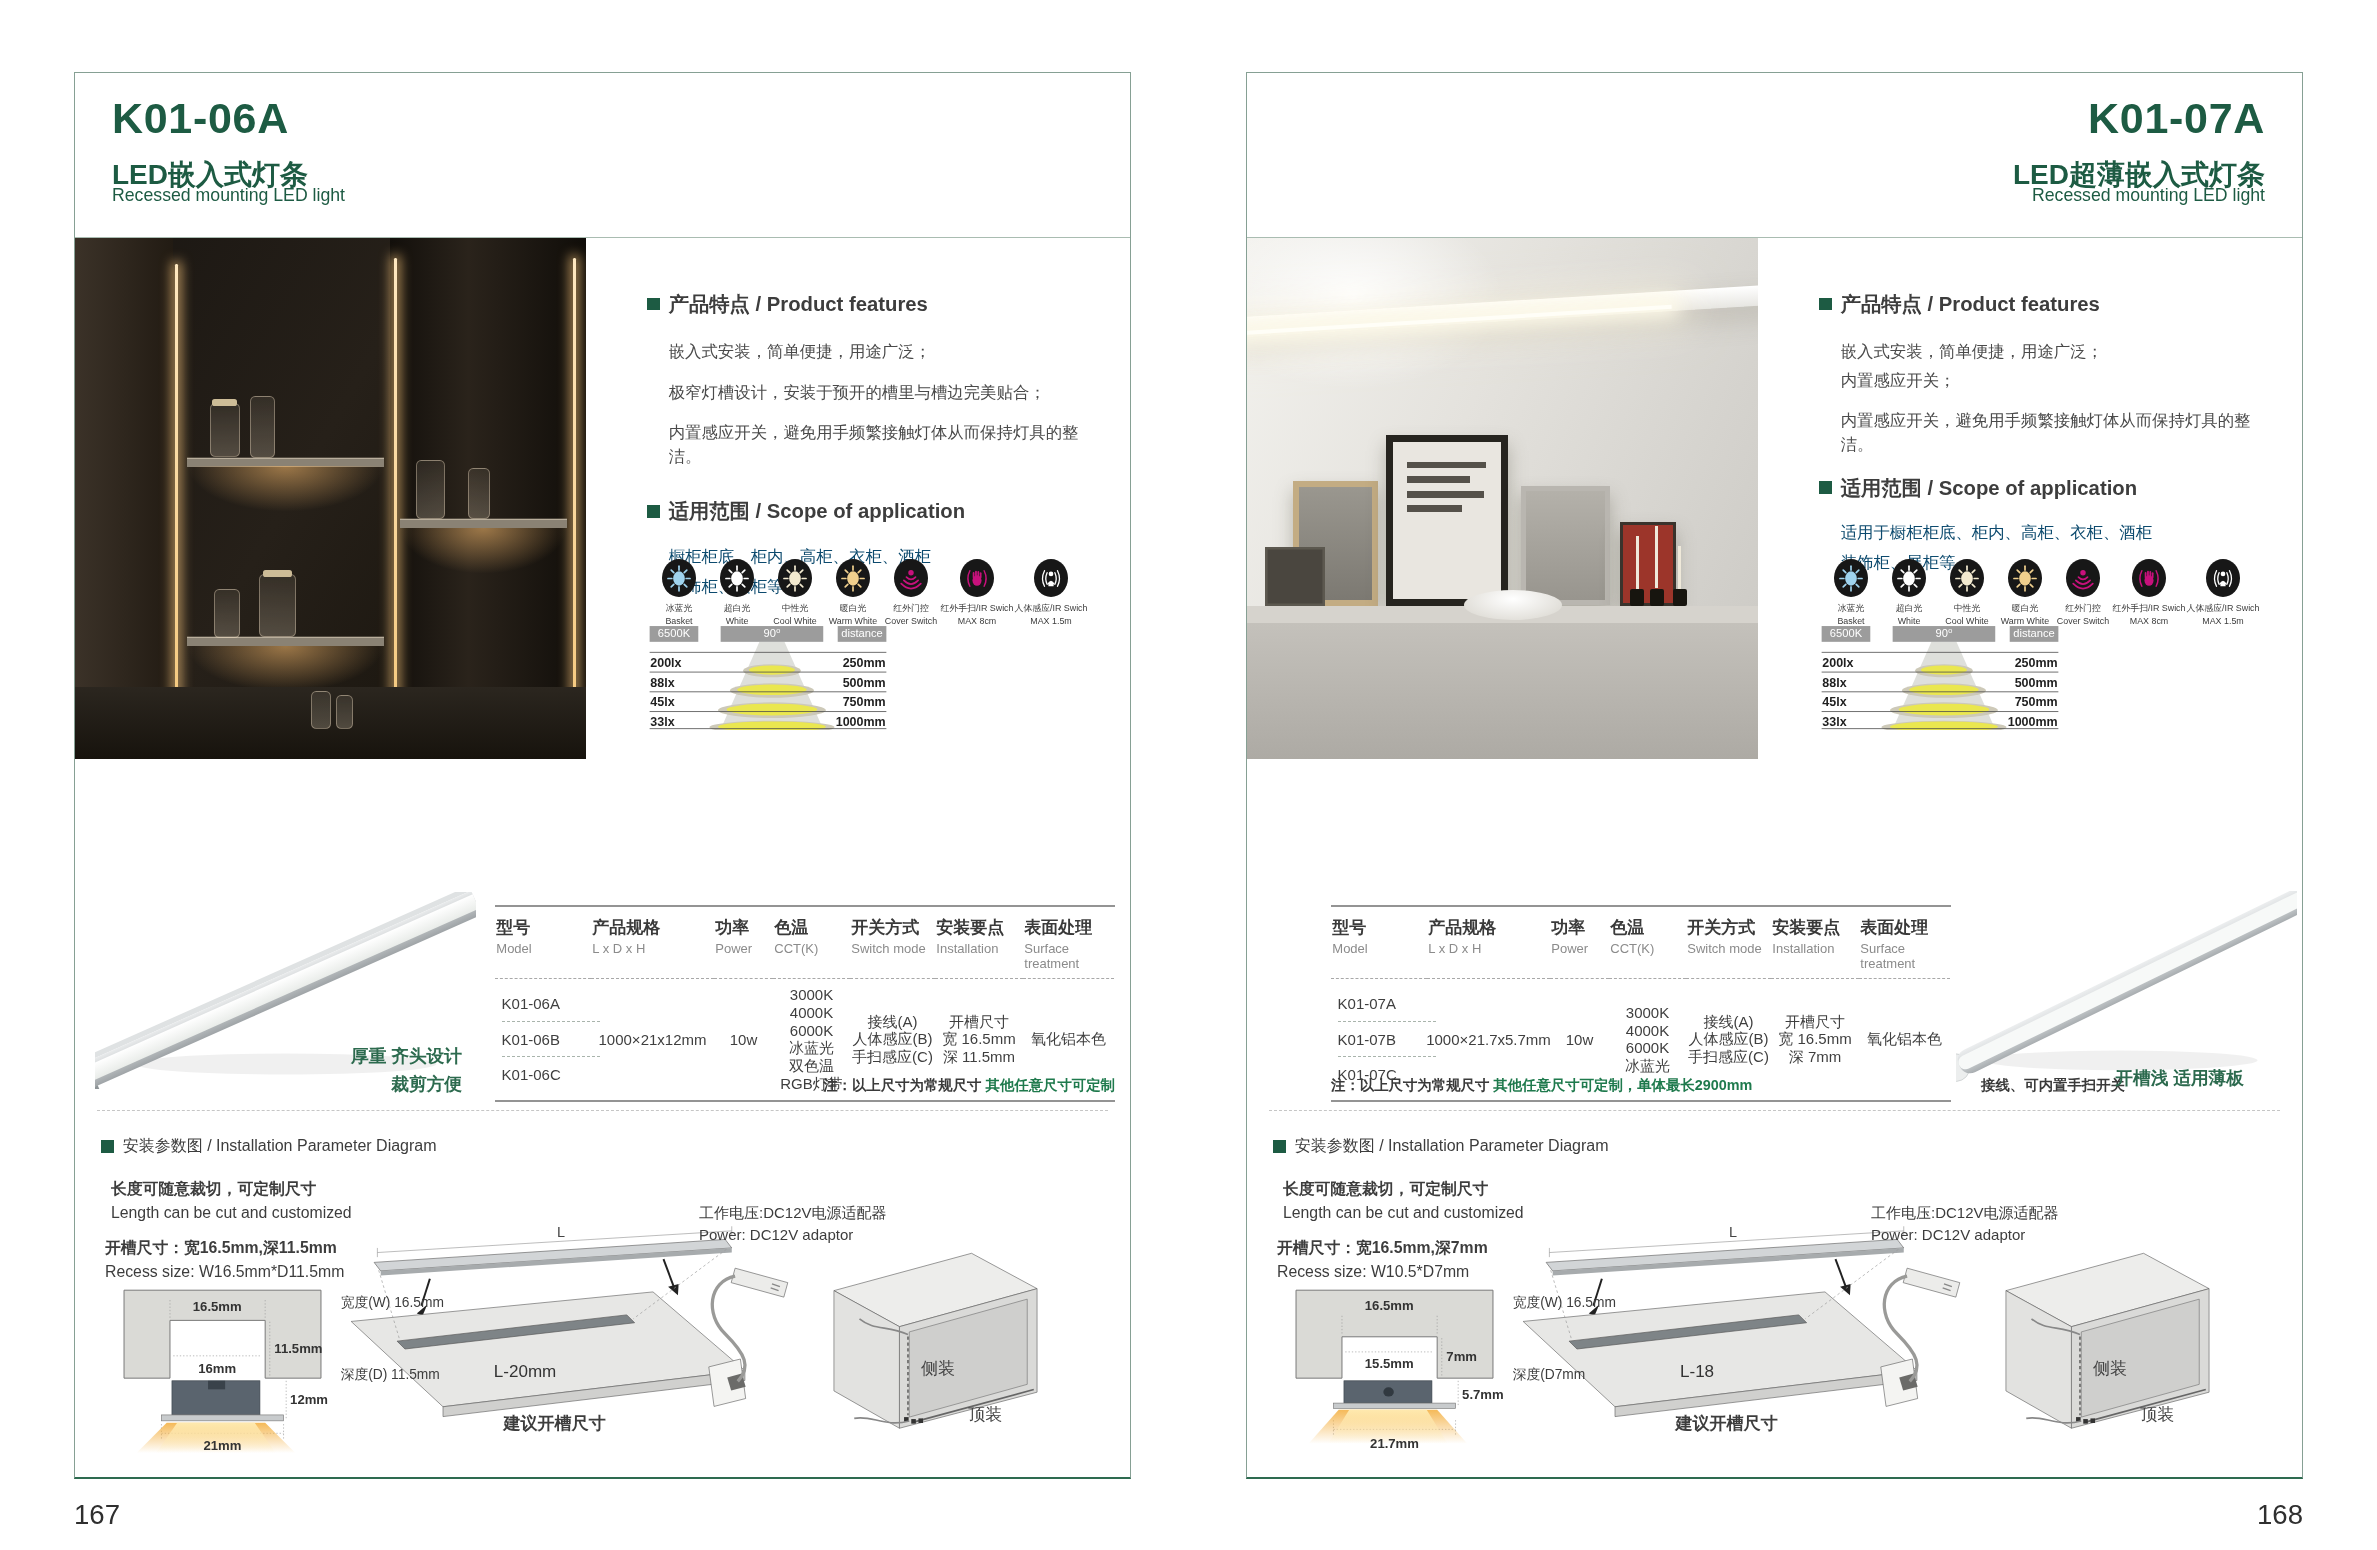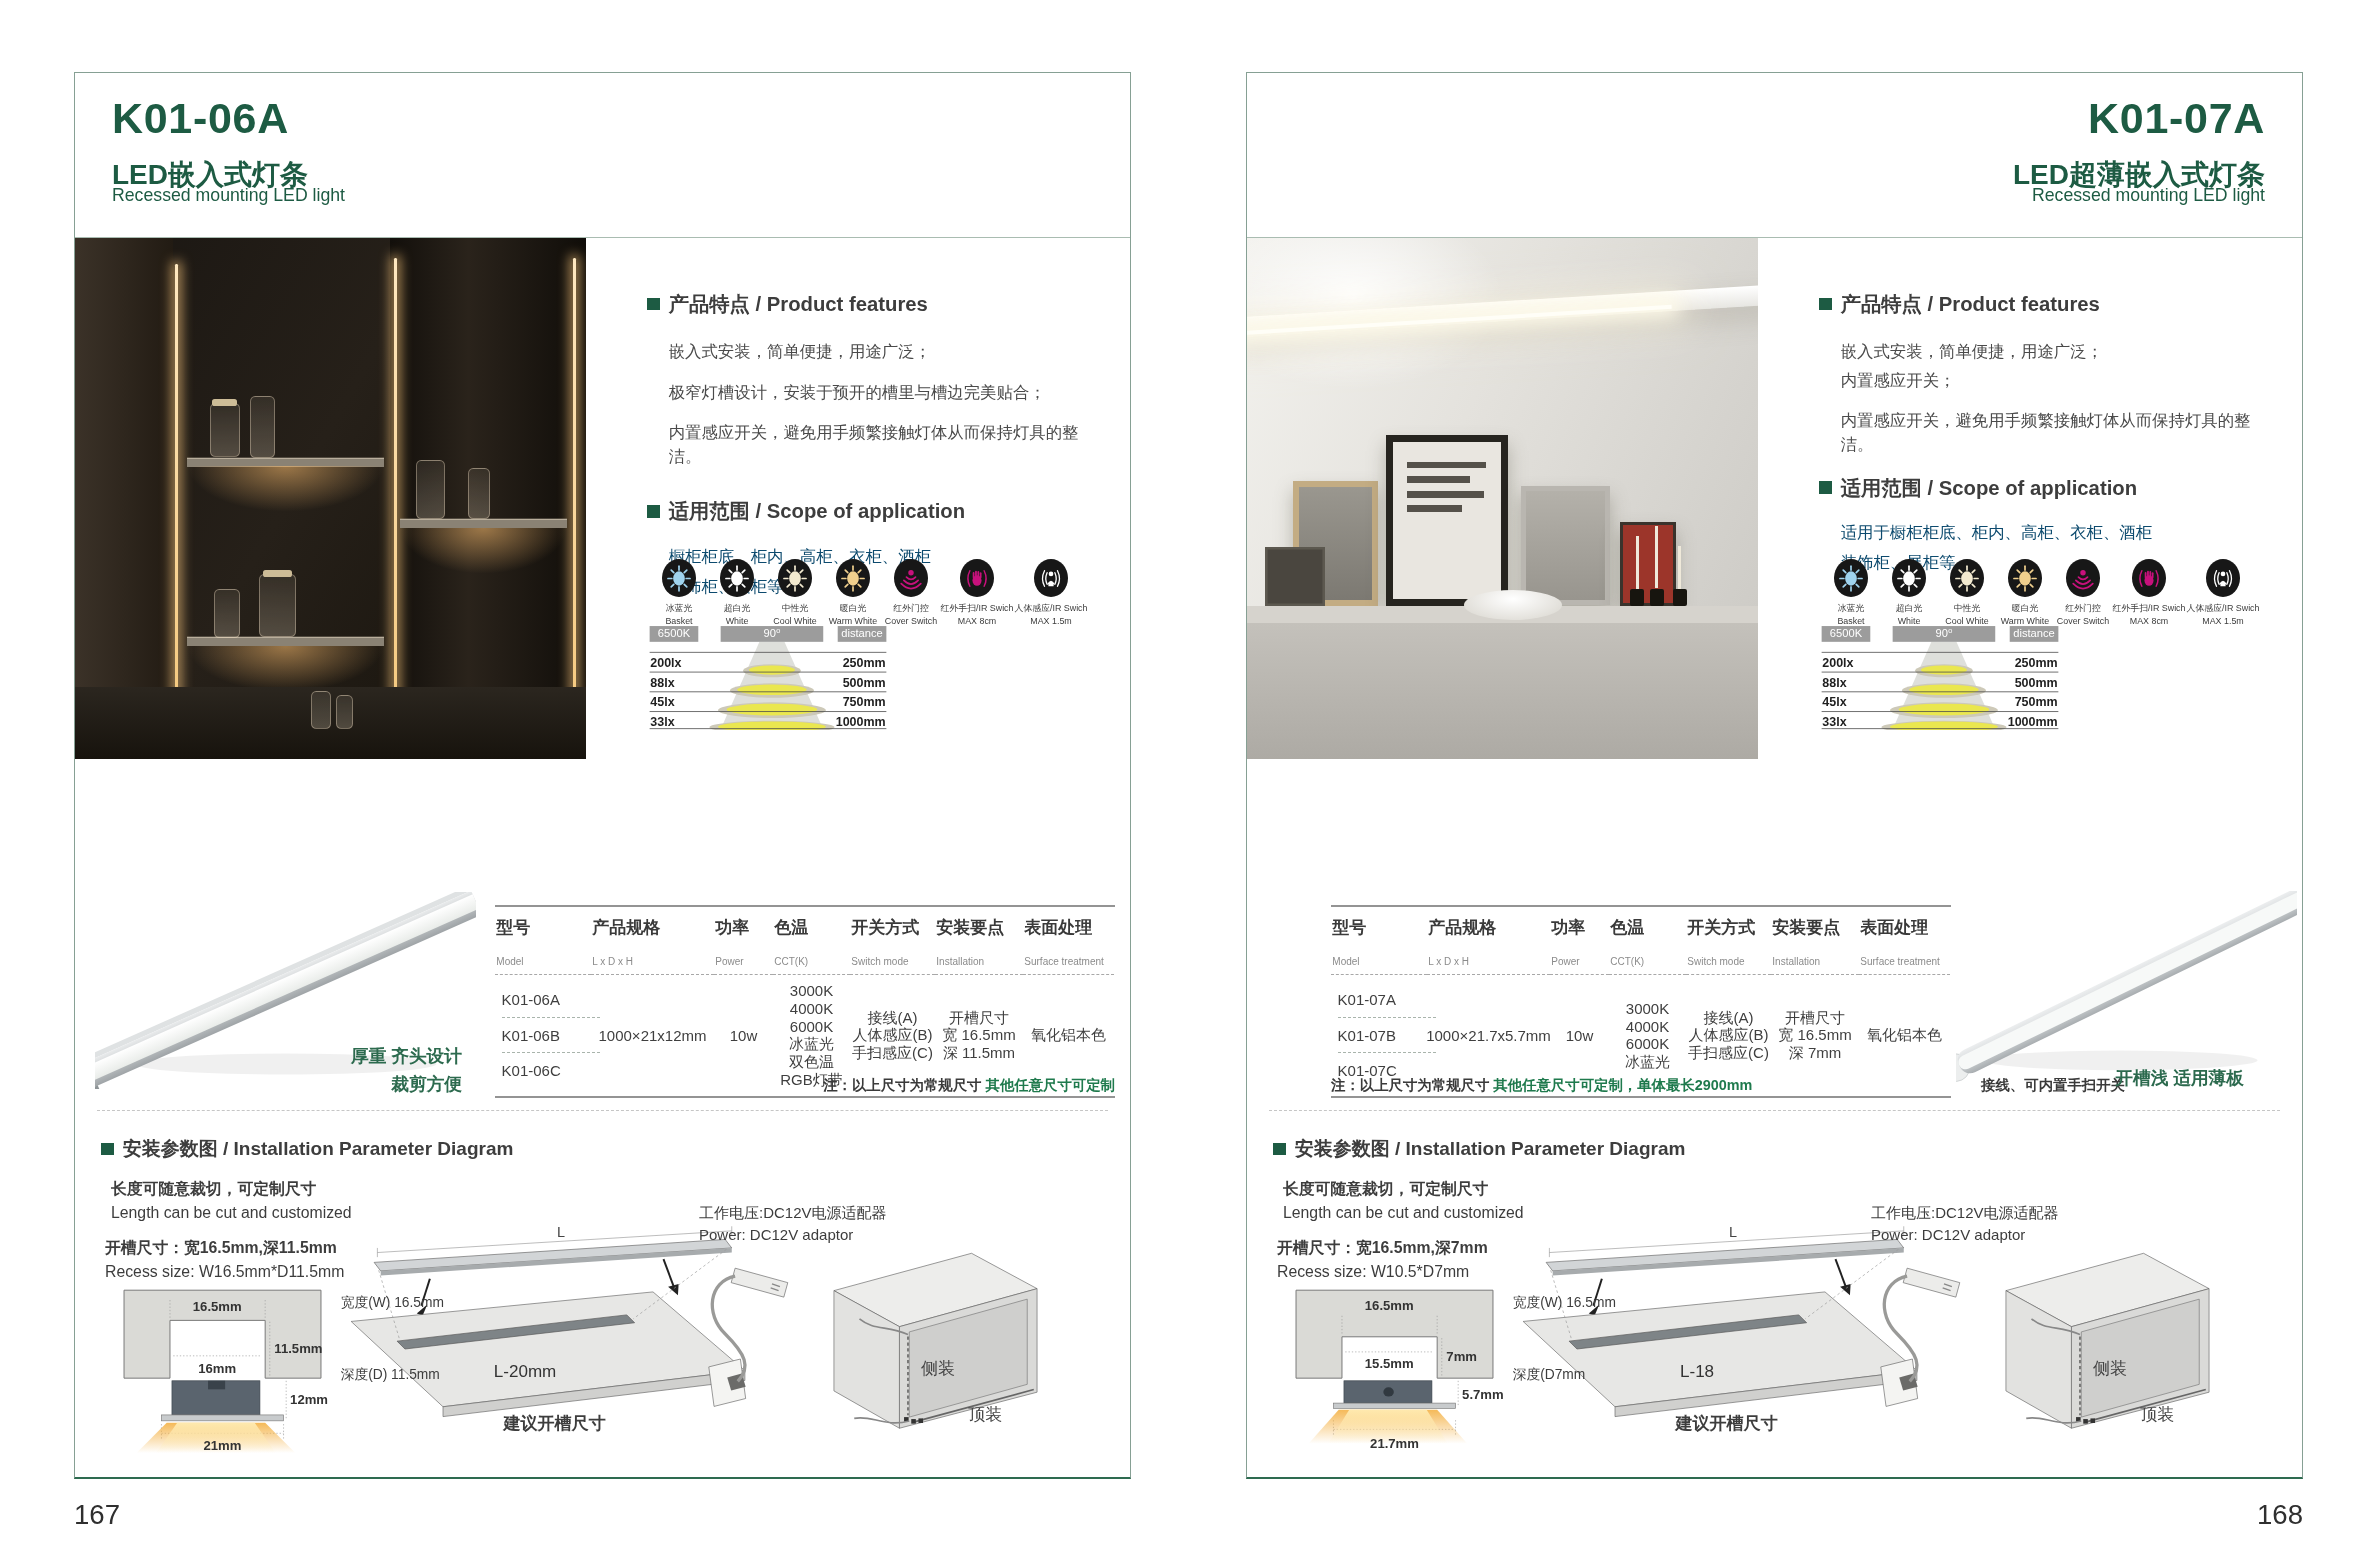--- a/index.html
+++ b/index.html
@@ -84,35 +84,35 @@
   
   .render{position:absolute}
   .render-caption{position:absolute;color:#2c6a4e;font-weight:bold;font-size:17.7px;line-height:27.6px;text-align:right}
 
   
   .spec-table{position:absolute;top:832px;width:620px;display:grid;
       grid-template-columns:96px 123px 59px 77px 85px 88px 91px;
       border-top:2px solid #949494;border-bottom:2px solid #949494}
   .th{padding:9.2px 1.3px 6.6px;text-align:left;border-bottom:0.7px dashed #a8a8a8}
   .th-cn{font-size:17px;font-weight:bold;color:#3a3a3a}
-  .th-en{font-size:10px;color:var(--gray);margin-top:17px}
+  .th-en{font-size:13px;color:var(--gray);margin-top:2px}
   .tc{display:flex;flex-direction:column;align-items:center;justify-content:center;
       min-height:121px;font-size:15px;color:#3f3f3f;text-align:center}
   .tc.models{align-items:flex-start;padding:7.9px 0 7.9px 6.6px;justify-content:space-between}
   .mrow{display:flex;align-items:center;flex:1}
   .mdash{width:98px;border-top:1.3px dashed #a9b4ac}
   .stack div{line-height:17.7px}
   .note{position:absolute;top:1003px;font-size:14.4px;font-weight:bold;color:#3a3a3a}
   .ngreen{color:var(--ngreen)}
 
   .dash-sep{position:absolute;left:22px;right:22px;top:1037px;border-top:1.3px dashed #c6c6c6}
 
   
   .inst-h{position:absolute;left:26px;top:1063px;display:flex;align-items:center;gap:9.2px;
-          font-size:19px;font-weight:bold;color:#3d3d3d}
+          font-size:16px;font-weight:normal;color:#3d3d3d}
   .cut-txt{position:absolute;left:36px;top:1104px;font-size:15.8px;line-height:23.6px;color:#3d3d3d}
   .cut-txt .cn,.recess-txt .cn{font-weight:bold}
   .recess-txt{position:absolute;left:30px;top:1163px;font-size:15.8px;line-height:23.6px;color:#3d3d3d}
   .cs-svg{position:absolute;left:39px;top:1208px}
   .iso-svg{position:absolute;left:263px;top:1150px}
   .pwr-txt{position:absolute;left:624px;top:1129px;font-size:15px;line-height:22px;color:#3d3d3d}
   .ad-svg{position:absolute;left:614px;top:1182px}
   .cab-svg{position:absolute;left:736px;top:1155px}
 </style>
 </head>

